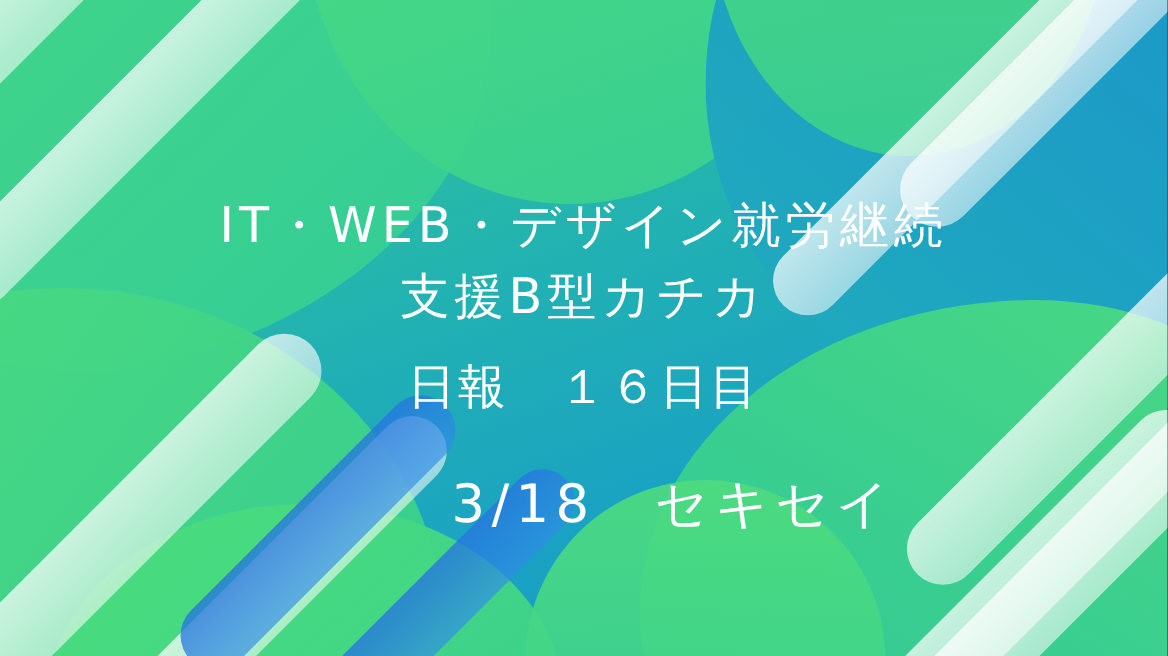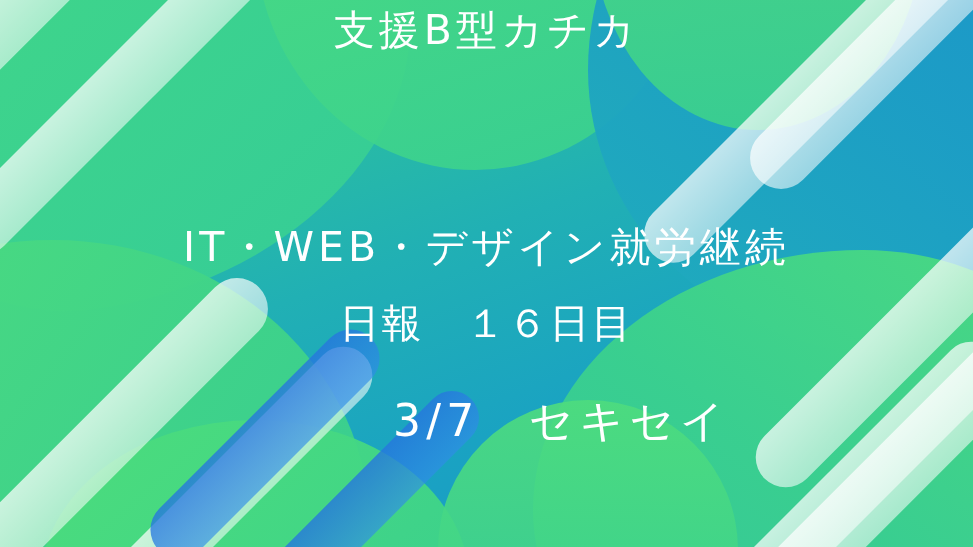--- a/index.html
+++ b/index.html
@@ -189,19 +189,19 @@
   <div class="bar bar-white bar-tr-b"></div>
   <div class="bar bar-white bar-rm"></div>
   <div class="bar bar-white bar-bl-a"></div>
   <div class="bar bar-white bar-bl-b"></div>
   <div class="bar bar-blue  bar-blb-a"></div>
   <div class="bar bar-blue  bar-blb-b"></div>
   <div class="bar bar-white bar-br-a"></div>
   <div class="bar bar-white bar-br-b"></div>
 
   <div class="content">
+    <div class="subtitle-line line1">IT・WEB・デザイン就労継続</div>
     <div class="subtitle-line line2">支援B型カチカ</div>
-    <div class="subtitle-line line1">IT・WEB・デザイン就労継続</div>
     <div class="main-title">日報　１６日目</div>
-    <div class="byline">3/7　セキセイ</div>
+    <div class="byline">3/18　セキセイ</div>
   </div>
 
 </div>
 
 </body></html>

